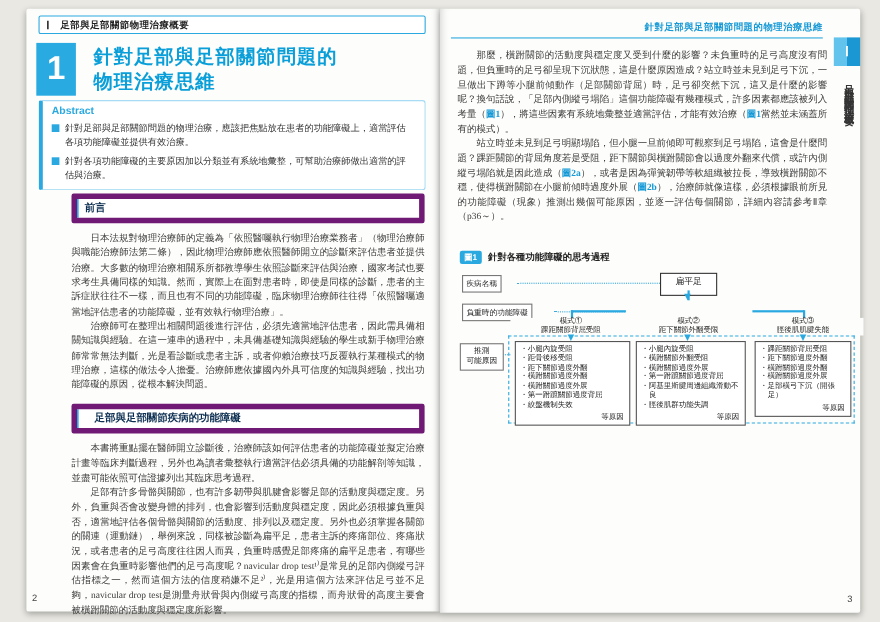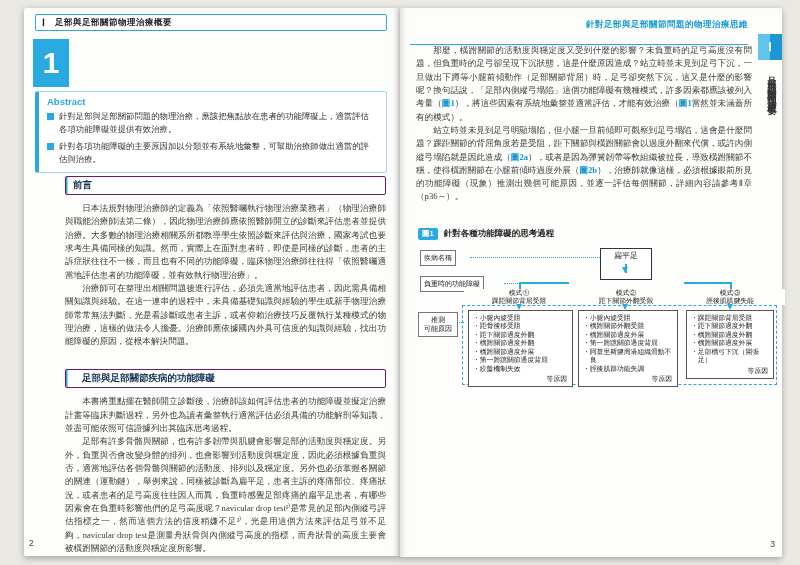--- a/index.html
+++ b/index.html
@@ -32,56 +32,56 @@
 
   .abstract{position:absolute;left:11px;top:83px;width:352px;box-sizing:border-box;
     border:1px solid #9ed9f3;border-left:4px solid #2aa9e0;border-radius:3px;
     padding:4px 9px 6px 8px;background:#fff;}
   .abstract-label{color:#2aa9e0;font-weight:bold;font-size:9.5px;margin-bottom:3px;}
   .ab-item{display:flex;font-size:8.4px;color:#333;line-height:1.55;margin-bottom:4px;}
   .ab-item:last-child{margin-bottom:0;}
   .ab-sq{flex:0 0 auto;width:7px;height:7px;background:#2aa9e0;margin:3px 5px 0 0;}
 
   .lp-body{position:absolute;left:41px;right:14px;top:168px;}
-  .sec-head{border:1px solid #701a75;border-radius:2px;padding:2px 7px;
+  .sec-head{border:5px solid #701a75;border-radius:2px;padding:2px 7px;
     font-weight:bold;font-size:9.5px;color:#0d2f52;background:#fff;
     box-shadow:inset 1.5px 0 0 #2aa9e0;margin-bottom:7px;}
-  .sec-head.s2{margin-top:21px;padding-left:16px;}
+  .sec-head.s2{margin-top:11px;padding-left:16px;}
   .lp-body p, .rp-body p{
     font-family:"Liberation Serif",serif;
     font-size:8.6px;color:#3a3a3a;line-height:1.55;text-align:justify;
     text-indent:2em;margin:0;}
   .pagenum{position:absolute;bottom:8px;font-size:8.5px;color:#444;}
   .pagenum-left{left:5px;}
   .pagenum-right{right:7px;}
 
   
   .rp-header{position:absolute;top:11px;left:10px;right:34px;
-    border-bottom:1.5px solid #2aa9e0;padding-bottom:13px;text-align:right;
+    border-bottom:1.5px solid #2aa9e0;padding-bottom:3px;text-align:right;
     color:#1599d6;font-size:8.5px;font-weight:bold;letter-spacing:.5px;}
   .rp-tab{position:absolute;right:0;top:26px;width:24px;}
   .tab-num{height:26px;background:linear-gradient(90deg,#62c4ec 50%,#1b97d3 50%);
     color:#fff;text-align:center;line-height:26px;font-weight:bold;font-size:12px;}
   .tab-label{writing-mode:vertical-rl;font-size:9px;font-weight:bold;color:#333;
     margin:9px 0 0 7px;letter-spacing:2.5px;}
   .rp-body{position:absolute;left:16px;right:30px;top:36px;}
   .ref{color:#1599d6;font-weight:bold;}
 
   .figure{position:absolute;left:14px;right:22px;top:220px;}
   .fig-head{display:flex;align-items:center;margin-left:4px;}
   .fig-badge{background:#2aa9e0;color:#fff;font-size:7.5px;font-weight:bold;
     padding:1px 4px;border-radius:2px;margin-right:6px;}
   .fig-title{font-size:8.5px;font-weight:bold;color:#222;}
 
   .chart{position:relative;margin-top:8px;height:168px;font-size:7px;color:#222;}
   .cbox{position:absolute;background:#fff;box-sizing:border-box;}
   .lbl{border:1px solid #777;padding:2px 3px;white-space:nowrap;font-size:7px;}
   .lbl-disease{left:6px;top:2px;}
   .lbl-load{left:6px;top:28px;}
-  .box-flat{left:186px;top:0;width:52px;height:32px;border:1px solid #333;
+  .box-flat{left:186px;top:0;width:52px;height:21px;border:1px solid #333;
     text-align:center;line-height:14px;font-size:8px;}
   .box-pain{left:154px;top:26px;width:116px;height:17px;background:#313131;
     color:#fff;text-align:center;line-height:17px;font-size:7.5px;border:1px solid #111;}
   .lbl-cause{left:4px;top:64px;width:38px;border:1px solid #777;text-align:center;
     padding:2px 0;line-height:1.35;background:#fff;position:absolute;font-size:7px;}
 
   .dotline{position:absolute;border-top:1px dotted #3aaade;height:0;}
   .dot1{left:56px;top:9px;width:130px;}
   .dot2{left:90px;top:35px;width:64px;}
   .dot3{left:42px;top:74px;width:8px;}
@@ -126,20 +126,24 @@
 
 <div class="page page-left">
 
   <div class="lp-header">
     <span class="lp-header-num">Ⅰ</span>
     <span class="lp-header-title">足部與足部關節物理治療概要</span>
   </div>
 
   <div class="chapter">
     <div class="chapter-num">1</div>
+    <div class="chapter-title">
+      <div>針對足部與足部關節問題的</div>
+      <div>物理治療思維</div>
+    </div>
   </div>
 
   <div class="abstract">
     <div class="abstract-label">Abstract</div>
     <div class="ab-item">
       <span class="ab-sq"></span>
       <span>針對足部與足部關節問題的物理治療，應該把焦點放在患者的功能障礙上，適當評估各項功能障礙並提供有效治療。</span>
     </div>
     <div class="ab-item">
       <span class="ab-sq"></span>

